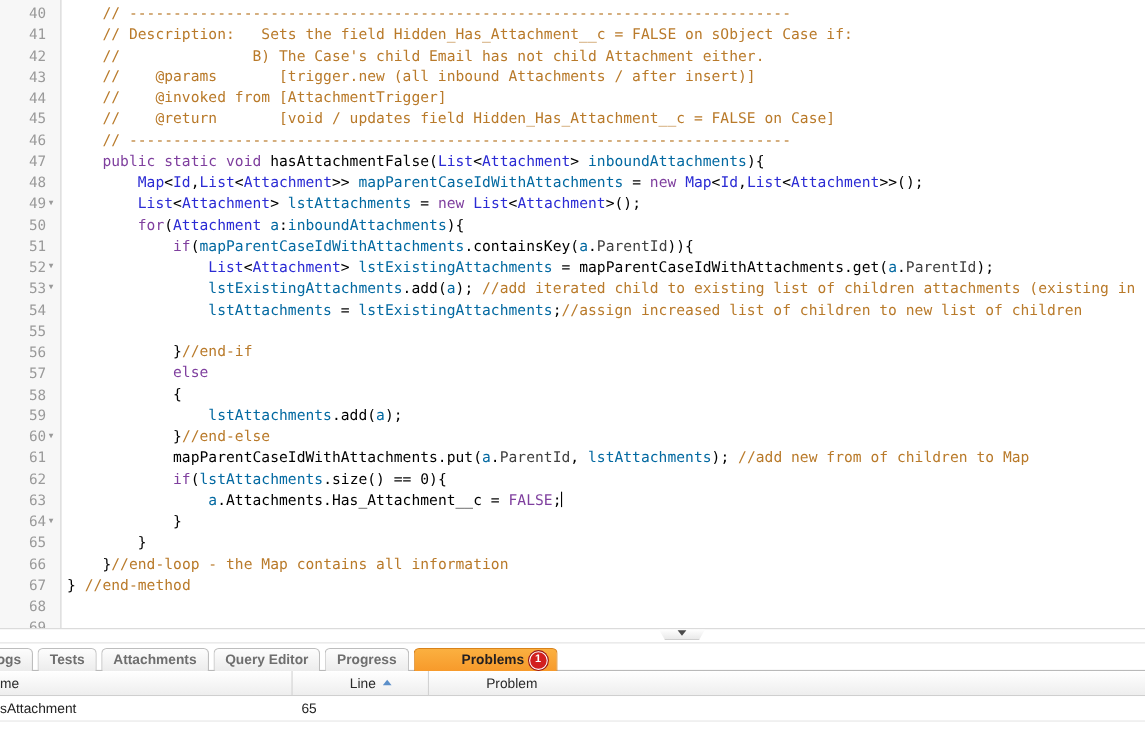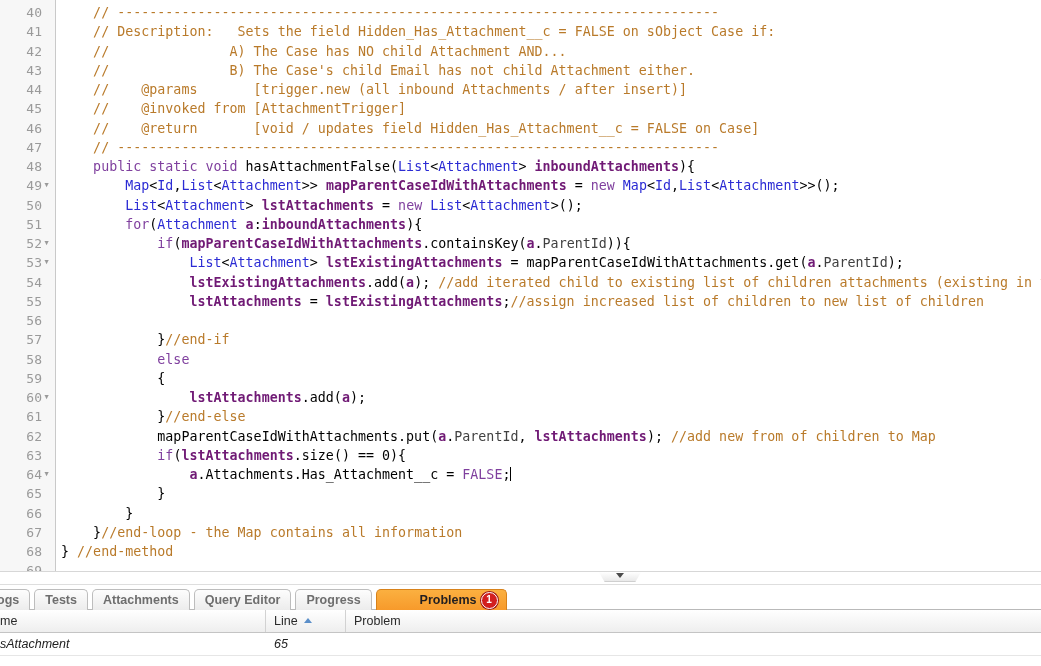--- a/index.html
+++ b/index.html
@@ -72,21 +72,21 @@
     line-height: 19.25px;
     font-family: "DejaVu Sans Mono", monospace;
     font-size: 13.3px;
     white-space: pre;
     color: #000000;
     letter-spacing: 0.02px;
   }
   .tk-cm  { color: #b97a2a; }       
   .tk-kw  { color: #7f3f9e; }       
   .tk-ty  { color: #2b2bd4; }       
-  .tk-var { color: #701a75; font-weight: bold; }       
+  .tk-var { color: #0369a1; }       
   .tk-fld { color: #404040; }       
   .tk-pl  { color: #000000; }       
   .caret {
     display: inline-block;
     width: 1px;
     height: 14px;
     background: #000;
     vertical-align: -2px;
     margin-left: 0px;
   }
@@ -187,20 +187,21 @@
     box-shadow: 0 0 0 1px #9c1414;
     line-height: 1;
   }
 
   .table-header {
     height: 23px;
     display: flex;
     background: linear-gradient(#ffffff, #eeeeee);
     border-bottom: 1px solid #c4c4c4;
     box-sizing: border-box;
+    gap: 44px;
   }
   .th {
     font-size: 12.5px;
     color: #2a2a2a;
     display: flex;
     align-items: center;
     padding-left: 8px;
     box-sizing: border-box;
     border-right: 1px solid #d2d2d2;
     height: 100%;
@@ -232,21 +233,21 @@
     display: flex;
     align-items: center;
     padding-left: 8px;
     box-sizing: border-box;
     height: 100%;
     white-space: nowrap;
   }
   .td.col-name    { width: 278px; margin-left: -12px; padding-left: 12px;}
   .td.col-line    { width: 80px; }
   .td.col-problem { flex: 1; }
-  .table-body { flex: 1; background: #ffffff; font-style: italic; }
+  .table-body { flex: 1; background: #ffffff; }
 </style>
 </head>
 <body>
 
 <div id="app">
 
   <div class="editor">
     <div class="gutter" id="gutter">
         <div class="gutter-line"><span>40</span><span class="fold empty">▼</span></div>
         <div class="gutter-line"><span>41</span><span class="fold empty">▼</span></div>
@@ -275,21 +276,20 @@
         <div class="gutter-line"><span>64</span><span class="fold">▼</span></div>
         <div class="gutter-line"><span>65</span><span class="fold empty">▼</span></div>
         <div class="gutter-line"><span>66</span><span class="fold empty">▼</span></div>
         <div class="gutter-line"><span>67</span><span class="fold empty">▼</span></div>
         <div class="gutter-line"><span>68</span><span class="fold empty">▼</span></div>
         <div class="gutter-line"><span>69</span><span class="fold empty">▼</span></div>
       </div>
     <div class="code-area" id="code-area">
         <div class="code-line"><span class="tk-cm">    // ---------------------------------------------------------------------------</span></div>
         <div class="code-line"><span class="tk-cm">    // Description:   Sets the field Hidden_Has_Attachment__c = FALSE on sObject Case if:</span></div>
-        <div class="code-line"><span class="tk-cm">    //               A) The Case has NO child Attachment AND...</span></div>
         <div class="code-line"><span class="tk-cm">    //               B) The Case's child Email has not child Attachment either.</span></div>
         <div class="code-line"><span class="tk-cm">    //    @params       [trigger.new (all inbound Attachments / after insert)]</span></div>
         <div class="code-line"><span class="tk-cm">    //    @invoked from [AttachmentTrigger]</span></div>
         <div class="code-line"><span class="tk-cm">    //    @return       [void / updates field Hidden_Has_Attachment__c = FALSE on Case]</span></div>
         <div class="code-line"><span class="tk-cm">    // ---------------------------------------------------------------------------</span></div>
         <div class="code-line"><span class="tk-kw">    public static void </span><span class="tk-pl">hasAttachmentFalse(</span><span class="tk-ty">List</span><span class="tk-pl">&lt;</span><span class="tk-ty">Attachment</span><span class="tk-pl">&gt; </span><span class="tk-var">inboundAttachments</span><span class="tk-pl">){</span></div>
         <div class="code-line"><span class="tk-pl">        </span><span class="tk-ty">Map</span><span class="tk-pl">&lt;</span><span class="tk-ty">Id</span><span class="tk-pl">,</span><span class="tk-ty">List</span><span class="tk-pl">&lt;</span><span class="tk-ty">Attachment</span><span class="tk-pl">&gt;&gt; </span><span class="tk-var">mapParentCaseIdWithAttachments</span><span class="tk-pl"> = </span><span class="tk-kw">new </span><span class="tk-ty">Map</span><span class="tk-pl">&lt;</span><span class="tk-ty">Id</span><span class="tk-pl">,</span><span class="tk-ty">List</span><span class="tk-pl">&lt;</span><span class="tk-ty">Attachment</span><span class="tk-pl">&gt;&gt;();</span></div>
         <div class="code-line"><span class="tk-pl">        </span><span class="tk-ty">List</span><span class="tk-pl">&lt;</span><span class="tk-ty">Attachment</span><span class="tk-pl">&gt; </span><span class="tk-var">lstAttachments</span><span class="tk-pl"> = </span><span class="tk-kw">new </span><span class="tk-ty">List</span><span class="tk-pl">&lt;</span><span class="tk-ty">Attachment</span><span class="tk-pl">&gt;();</span></div>
         <div class="code-line"><span class="tk-pl">        </span><span class="tk-kw">for</span><span class="tk-pl">(</span><span class="tk-ty">Attachment</span><span class="tk-pl"> </span><span class="tk-var">a</span><span class="tk-pl">:</span><span class="tk-var">inboundAttachments</span><span class="tk-pl">){</span></div>
         <div class="code-line"><span class="tk-pl">            </span><span class="tk-kw">if</span><span class="tk-pl">(</span><span class="tk-var">mapParentCaseIdWithAttachments</span><span class="tk-pl">.containsKey(</span><span class="tk-var">a</span><span class="tk-pl">.</span><span class="tk-fld">ParentId</span><span class="tk-pl">)){</span></div>

